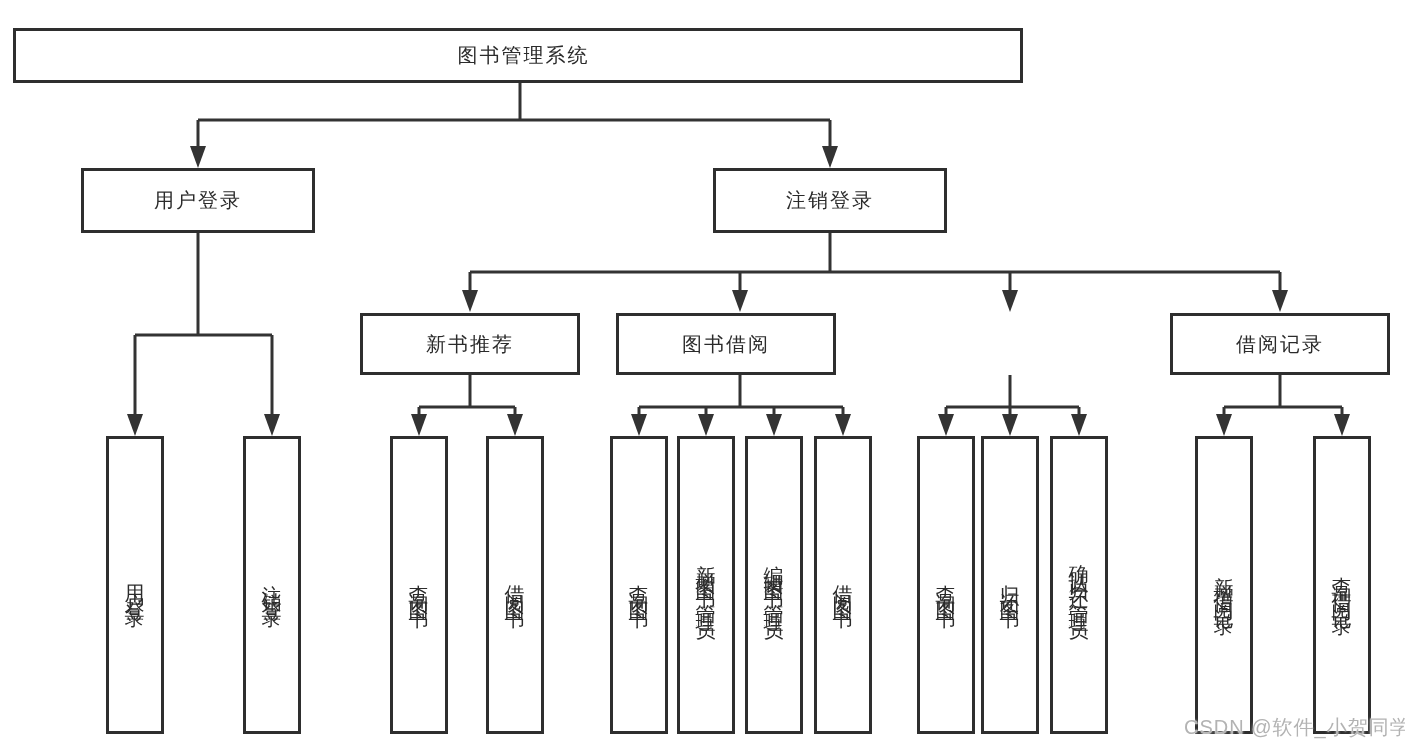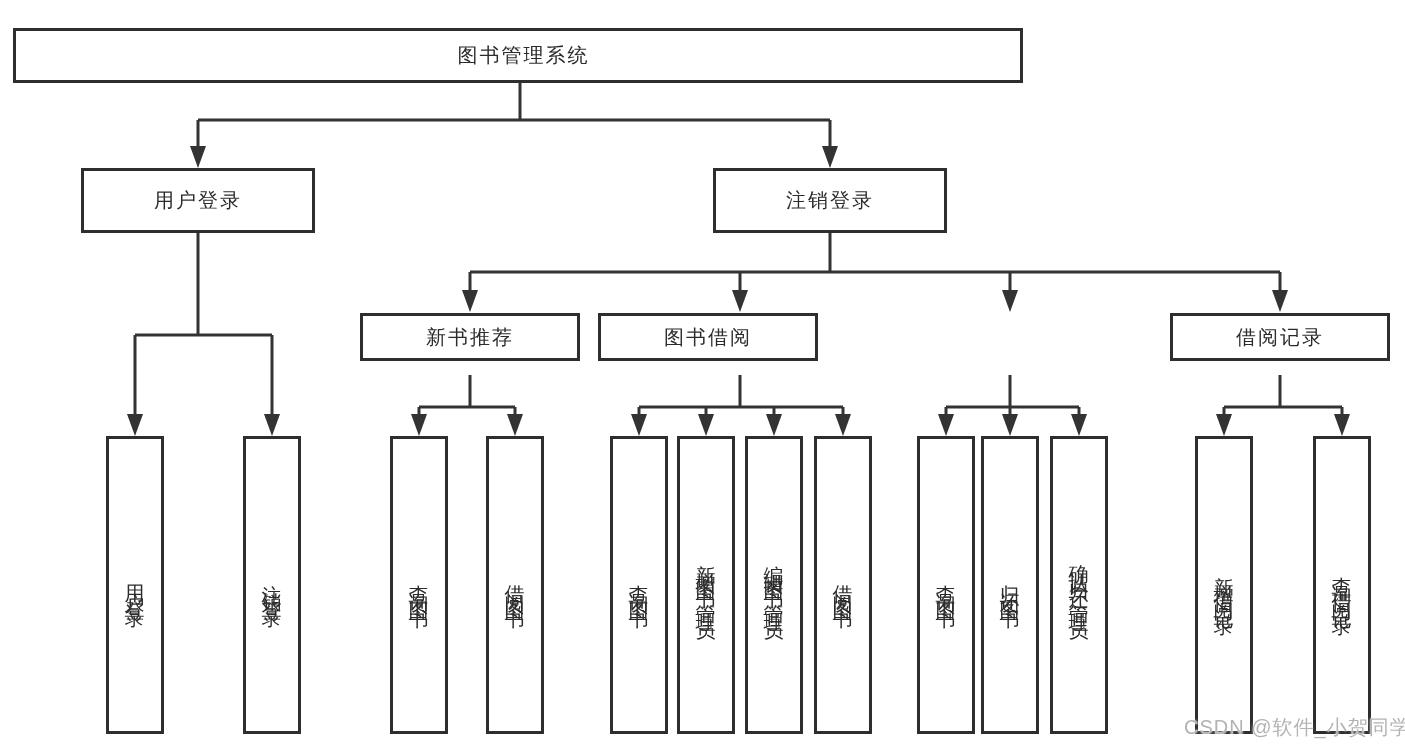--- a/index.html
+++ b/index.html
@@ -16,21 +16,21 @@
     box-sizing:border-box;
     border:3px solid #2e2e2e;
     background:#ffffff;
     display:flex;align-items:center;justify-content:center;
     color:#2b2b2b;
     z-index:2;
   }
   .node .lbl{font-size:20px;letter-spacing:2px;white-space:nowrap;}
   .root{left:13px;top:28px;width:1010px;height:55px;padding-left:11px;}
   .lvl2{top:168px;width:234px;height:65px;}
-  .lvl3{top:313px;width:220px;height:48px;}
+  .lvl3{top:313px;width:220px;height:62px;}
   .leaf{top:436px;width:58px;height:298px;}
   .leaf .lbl{
     writing-mode:vertical-rl;
     text-orientation:mixed;
     font-size:20px;
     letter-spacing:8px;
     line-height:1;
     white-space:nowrap;
   }
   .watermark{
@@ -114,21 +114,21 @@
   <div class="node lvl2" style="left:81px;">
     <span class="lbl">用户登录</span>
   </div>
   <div class="node lvl2" style="left:713px;">
     <span class="lbl">注销登录</span>
   </div>
 
   <div class="node lvl3" style="left:360px;">
     <span class="lbl">新书推荐</span>
   </div>
-  <div class="node lvl3" style="left:598px;">
+  <div class="node lvl3" style="left:616px;">
     <span class="lbl">图书借阅</span>
   </div>
   <div class="node lvl3" style="left:1170px;">
     <span class="lbl">借阅记录</span>
   </div>
 
   <div class="node leaf" style="left:106px;">
     <span class="lbl">用户登录</span>
   </div>
   <div class="node leaf" style="left:243px;">

